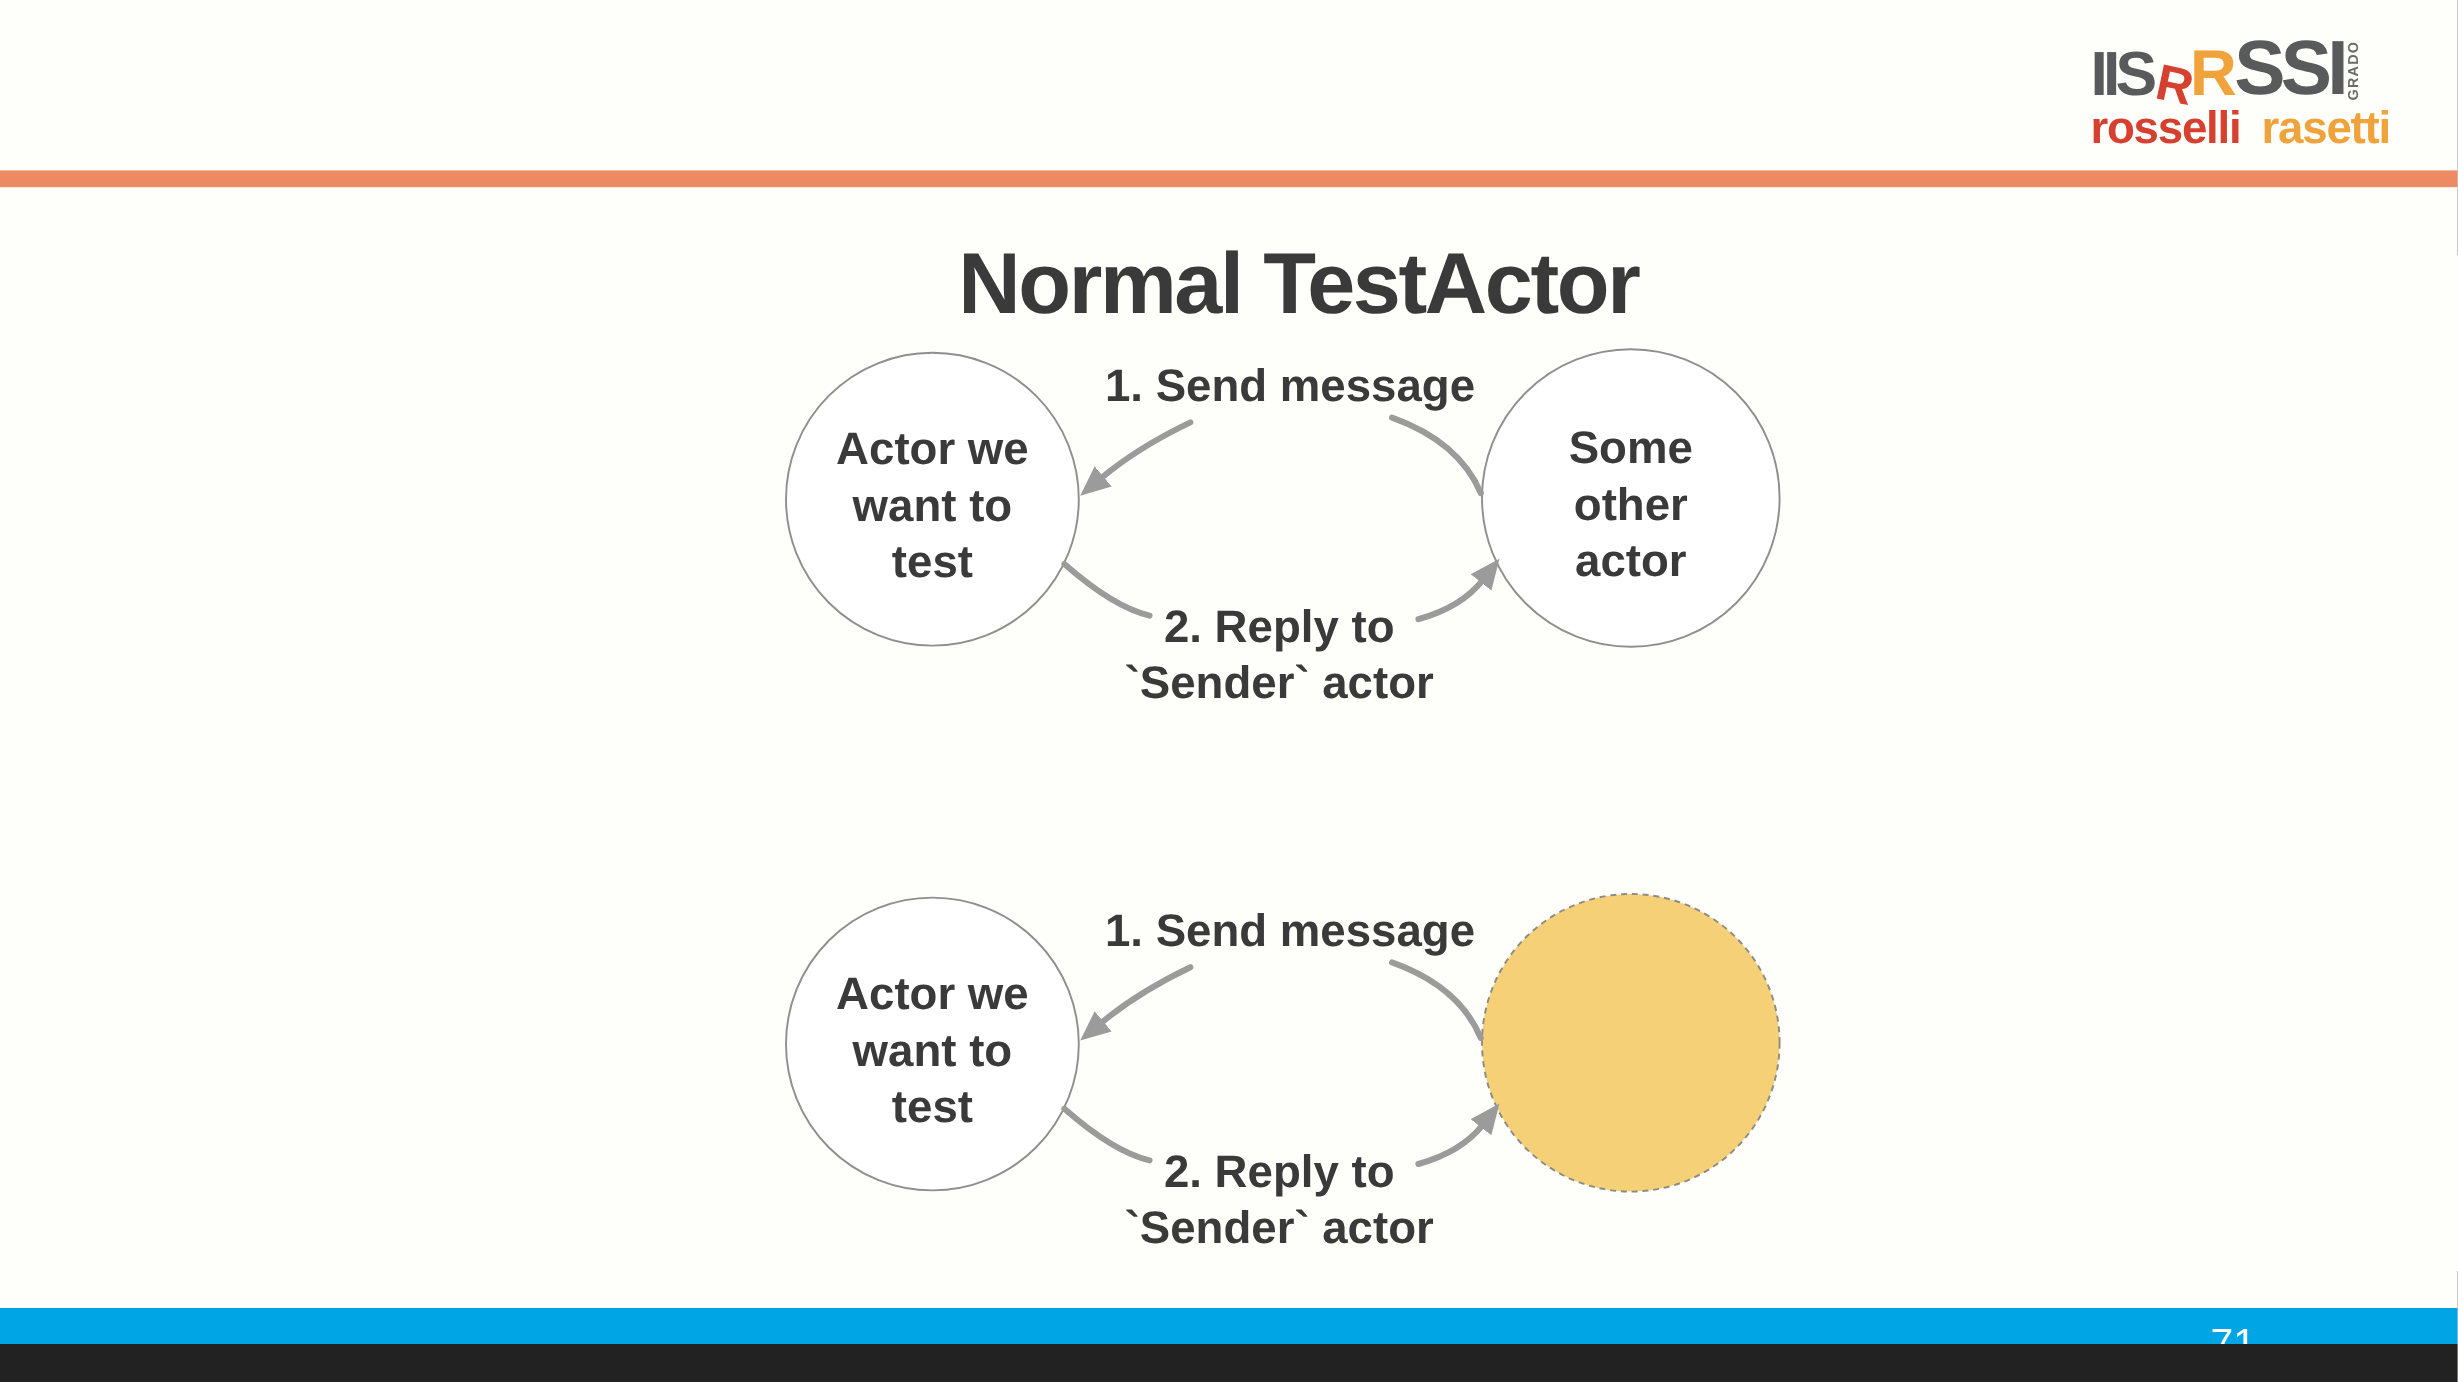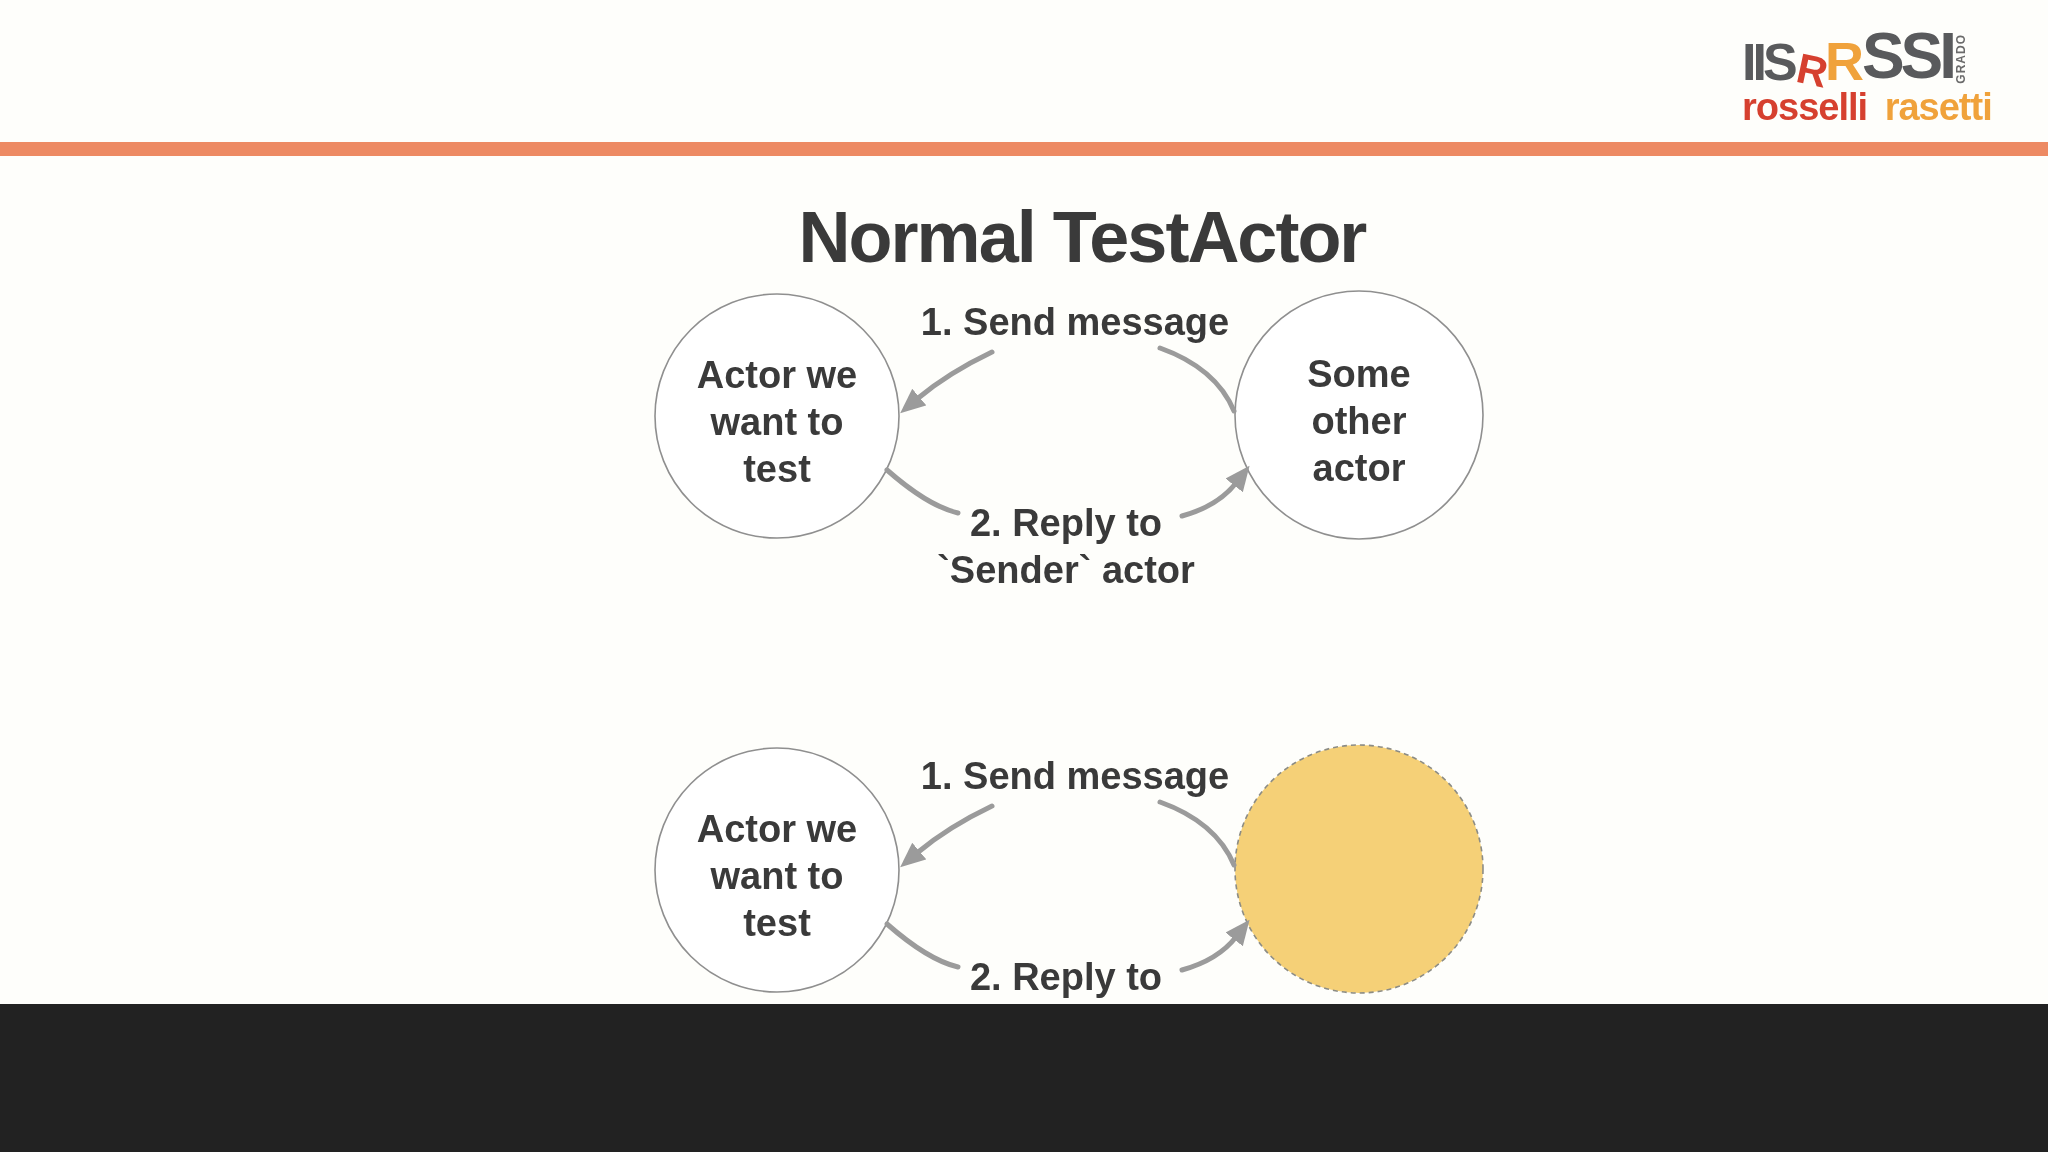--- a/index.html
+++ b/index.html
@@ -8,21 +8,21 @@
     --testactor-fill:#F5D077;
     --text-dark:#3A3A3A;
     --arrow-gray:#9B9B9B;
     --logo-red:#D6402F;
     --logo-orange:#F0A23B;
     --logo-gray:#595A5C;
   }
   html,body{margin:0;padding:0;}
   body{font-family:"Liberation Sans","DejaVu Sans",sans-serif;background:#222;}
   .slide{
-    position:relative;width:2048px;height:1004px;background:#FEFEFB;overflow:hidden;
+    position:relative;width:2048px;height:1120px;background:#FEFEFB;overflow:hidden;
   }
 
   
   .logo{position:absolute;left:1742px;top:24px;user-select:none;}
   .logo-row1{display:flex;align-items:flex-end;line-height:1;font-weight:bold;}
   .logo-iis{font-size:52px;letter-spacing:-4px;color:var(--logo-gray);}
   .logo-r-red{font-size:42px;color:var(--logo-red);transform:rotate(12deg) translateY(4px);margin-left:4px;}
   .logo-r-orange{font-size:54px;color:var(--logo-orange);margin-left:-3px;}
   .logo-ssi{font-size:64px;letter-spacing:-4px;color:var(--logo-gray);margin-left:-2px;}
   .logo-grado{font-size:12px;color:#6B6B6B;letter-spacing:1px;writing-mode:vertical-rl;transform:rotate(180deg);margin-left:2px;margin-bottom:4px;}

